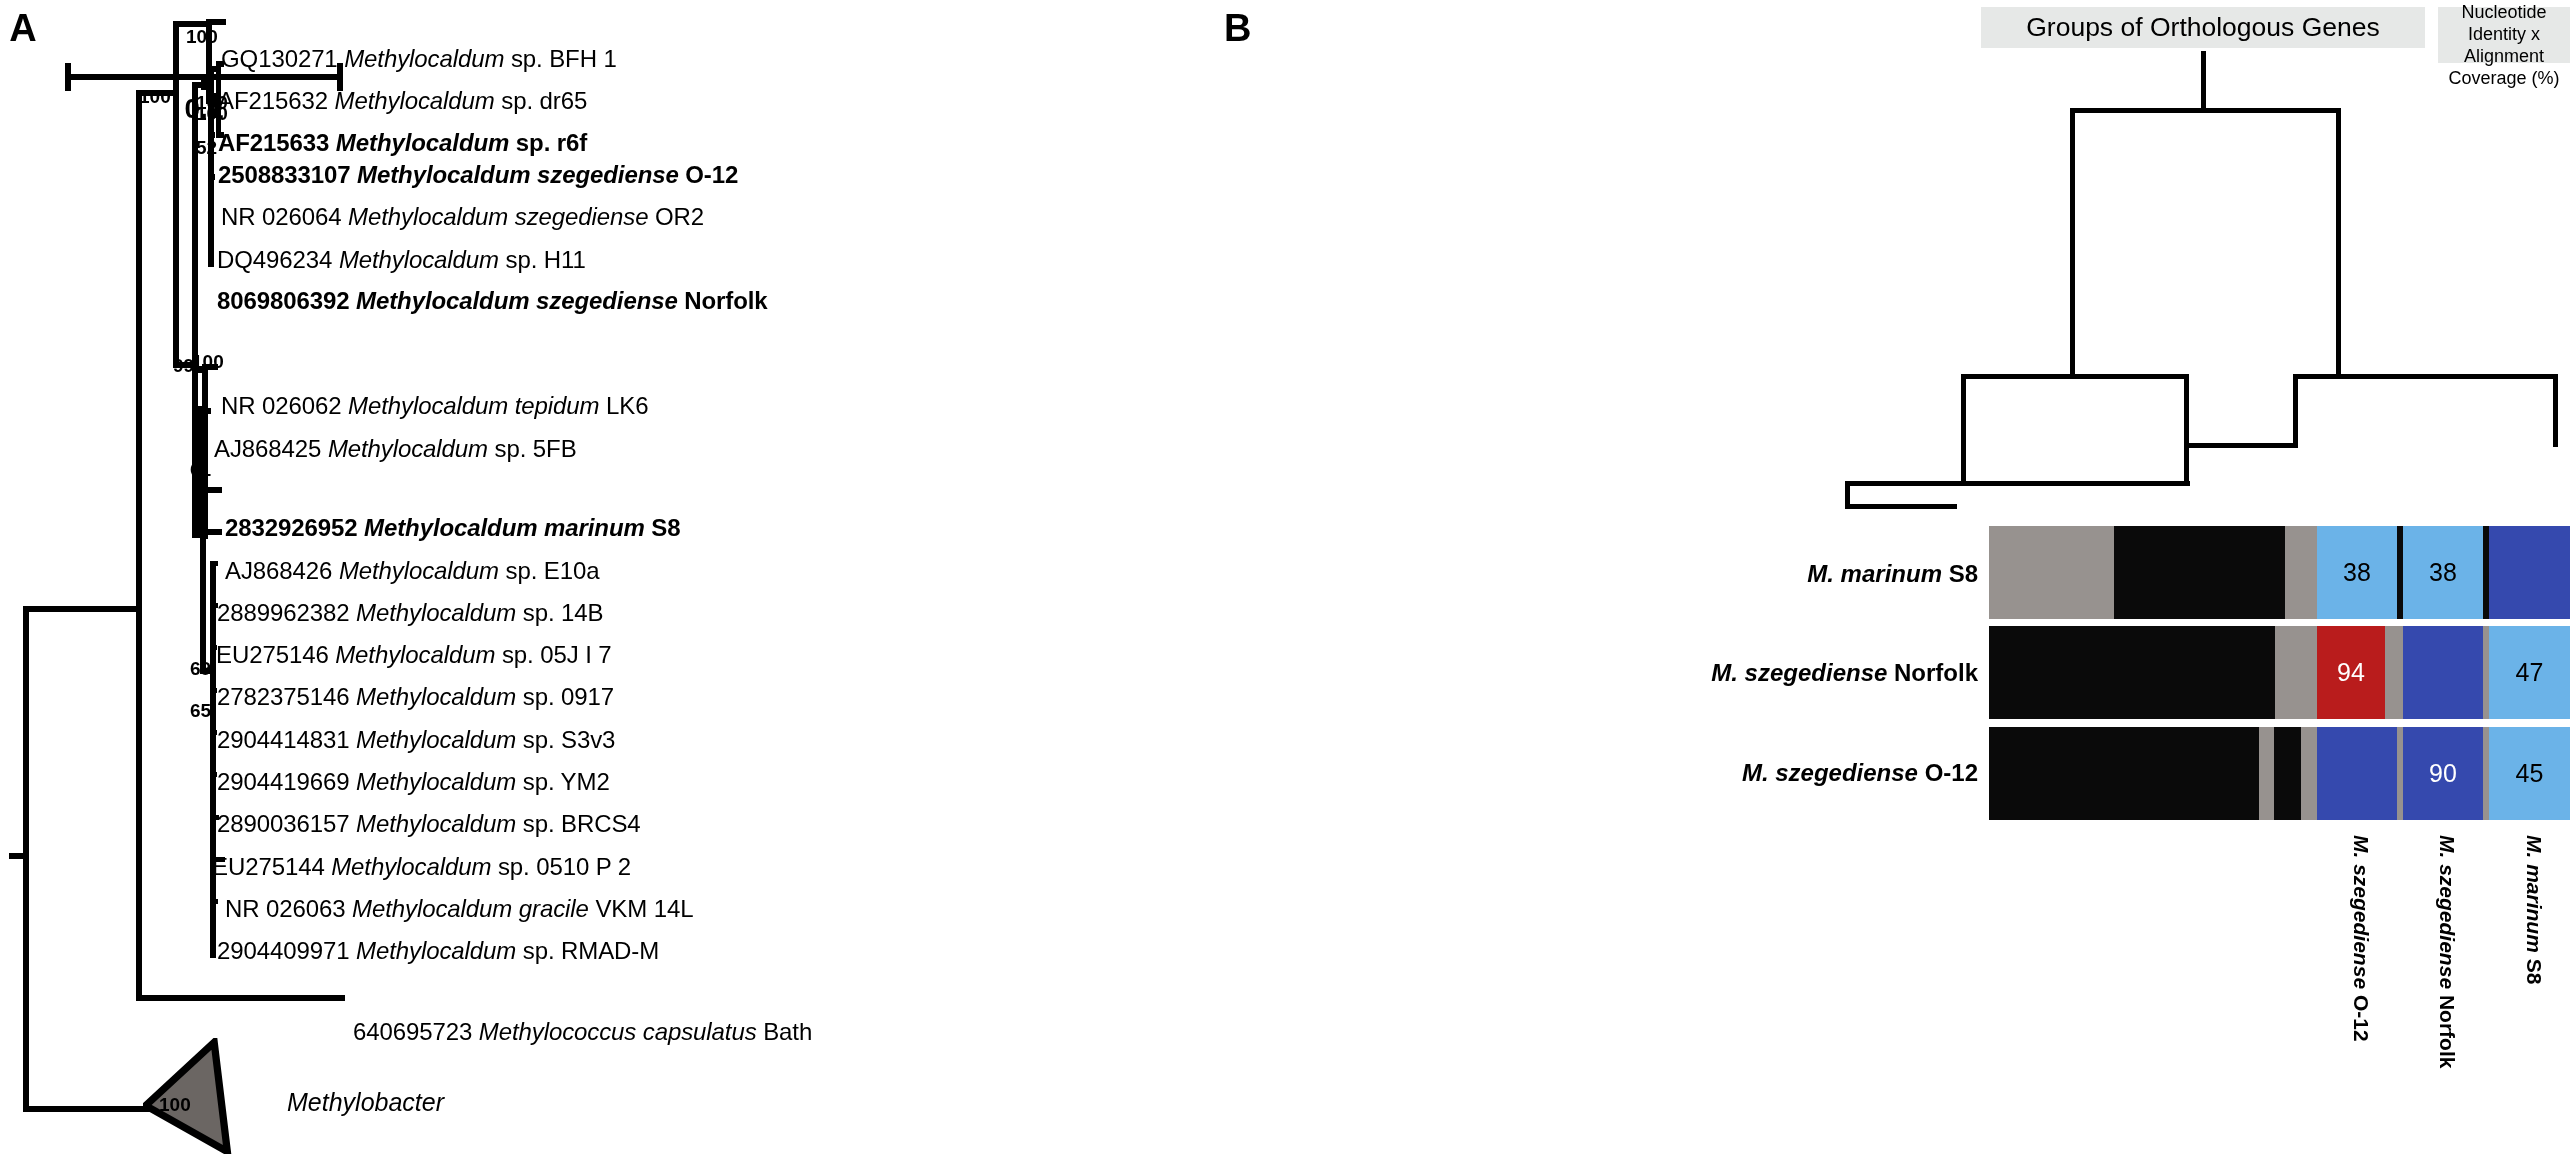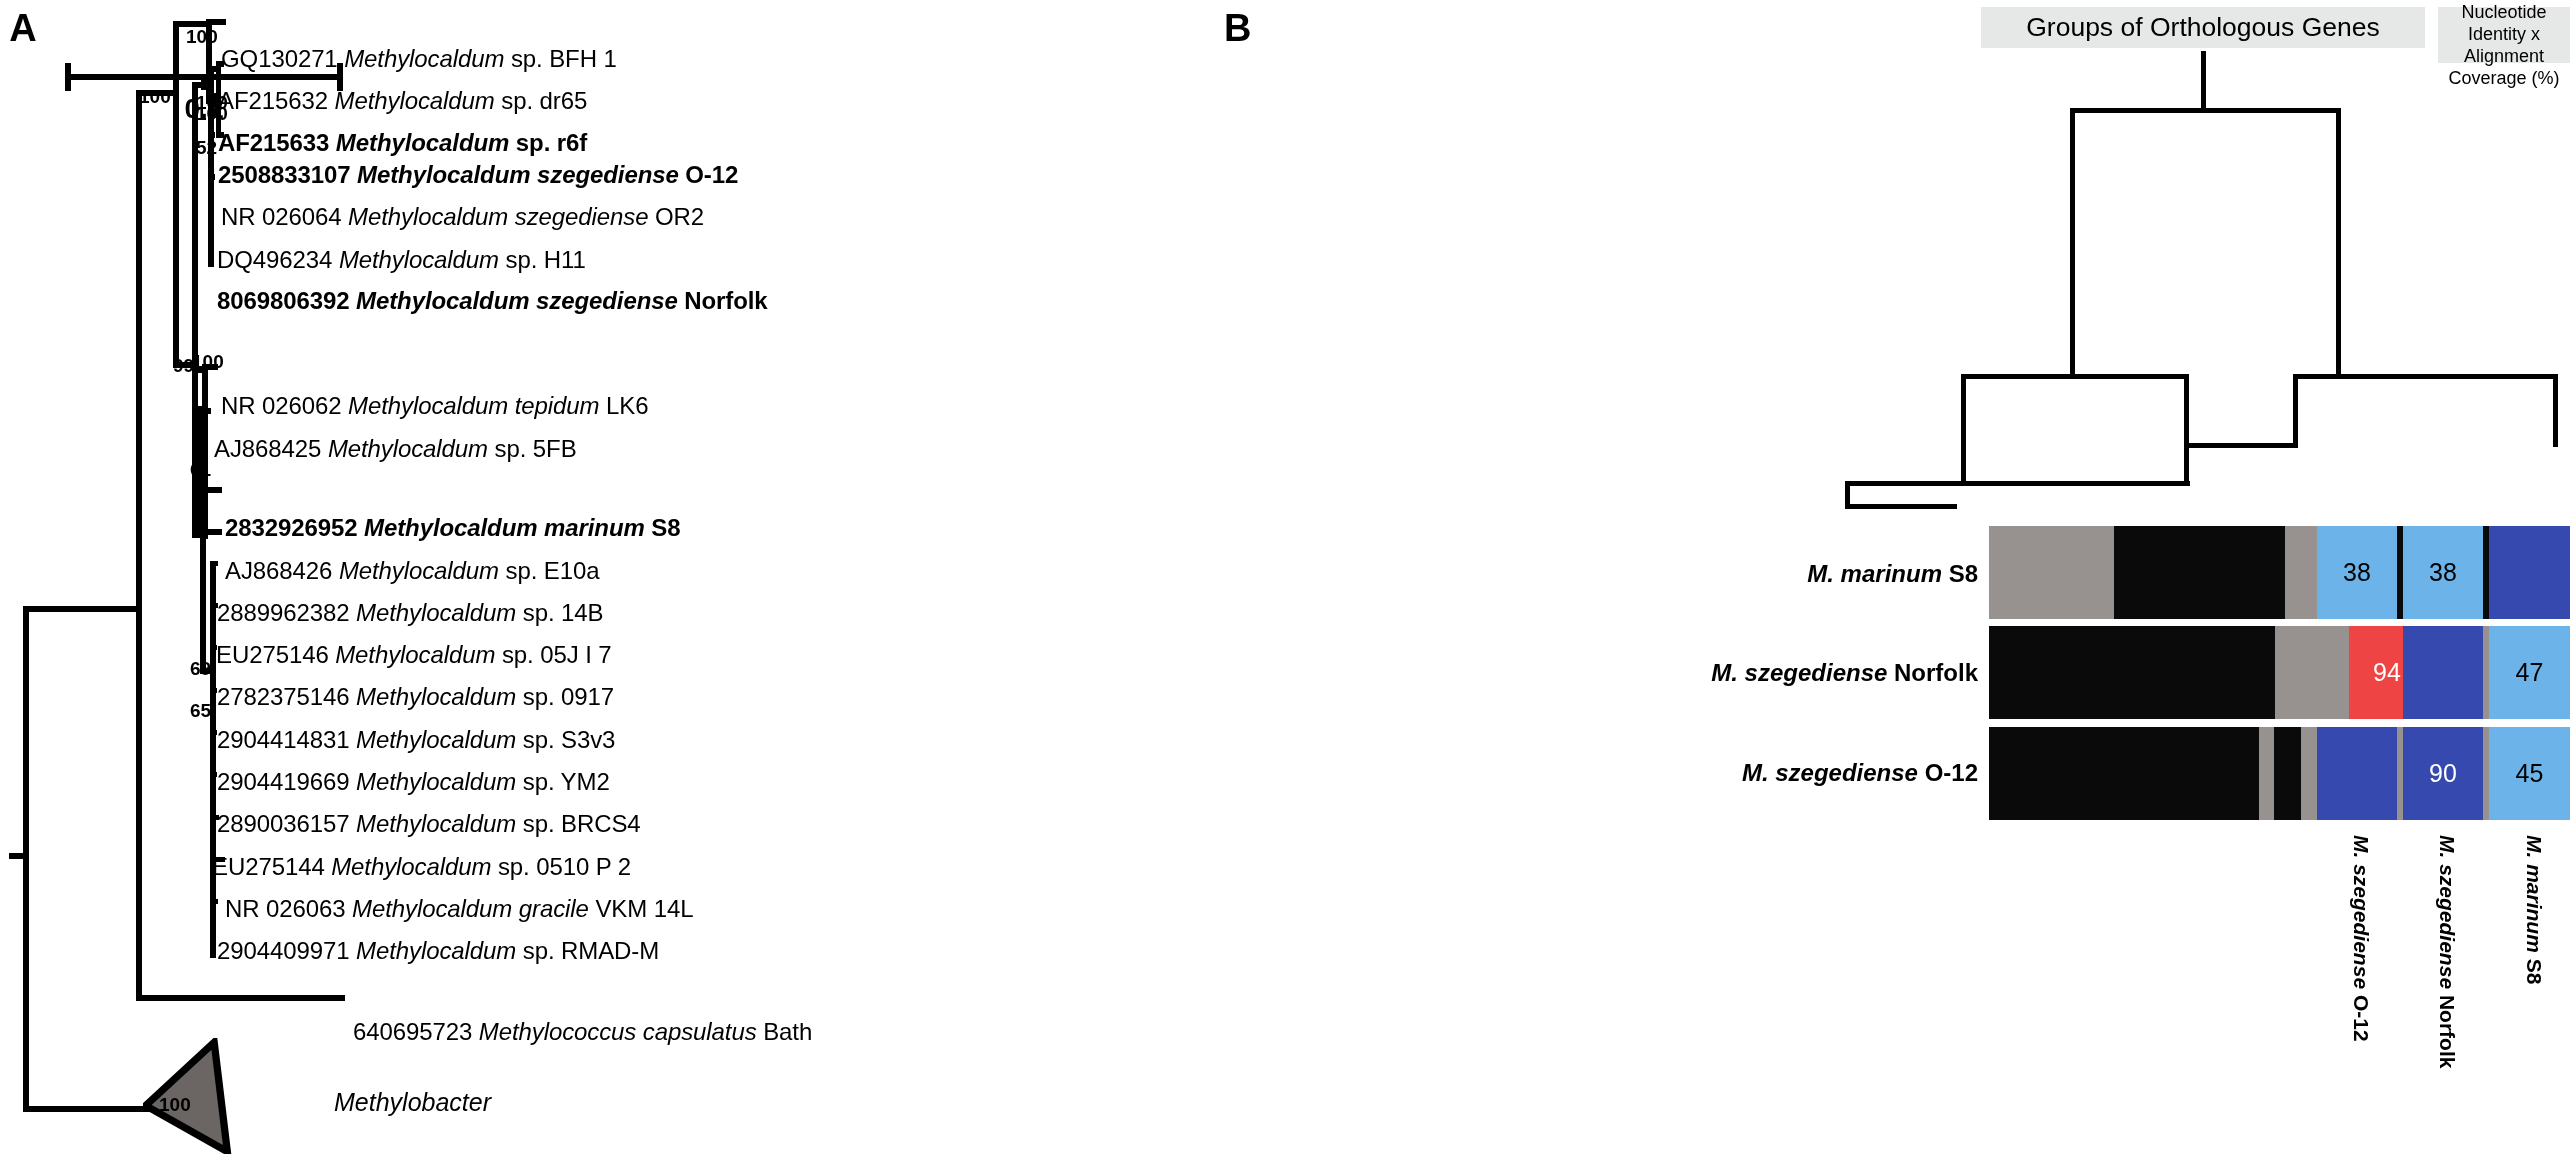--- a/index.html
+++ b/index.html
@@ -104,21 +104,21 @@
   <div class="tl" style="left:210px;top:688px;width:6.6px;height:5.3px;"></div>
   <div class="tl" style="left:210px;top:730px;width:6.6px;height:5.3px;"></div>
   <div class="tl" style="left:210px;top:772px;width:6.6px;height:5.3px;"></div>
   <div class="tl" style="left:210px;top:815px;width:9.3px;height:5.3px;"></div>
   <div class="tl" style="left:210px;top:857px;width:14.5px;height:5.3px;"></div>
   <div class="tl" style="left:210px;top:899px;width:8px;height:5.3px;"></div>
 
   <svg class="wedge" style="left:143px;top:1038px;" width="145" height="116" viewBox="0 0 220 175">
     <polygon points="4,102 108,6 128,172" fill="#6b6663" stroke="#000" stroke-width="11" stroke-linejoin="miter"></polygon>
   </svg>
-  <span class="wedge-label" style="left:287px;top:1088px;margin-left:47px;">Methylobacter</span>
+  <span class="wedge-label" style="left:287px;top:1088px;">Methylobacter</span>
 
   <span class="tip-label" style="left:221px;top:6.6px;"><span>GQ130271</span> <span class="gen">Methylocaldum</span> <span>sp.</span> <span>BFH 1</span></span>
   <span class="tip-label" style="left:218px;top:49px;"><span>AF215632</span> <span class="gen">Methylocaldum</span> <span>sp.</span> <span>dr65</span></span>
   <span class="tip-label" style="left:218px;top:91px;font-weight:bold;"><span>AF215633</span> <span class="gen">Methylocaldum</span> <span>sp.</span> <span>r6f</span></span>
   <span class="tip-label bold" style="left:218px;top:123px;"><span>2508833107</span> <span class="gen">Methylocaldum</span> <span class="gen">szegediense</span> <span>O-12</span></span>
   <span class="tip-label" style="left:221px;top:165px;"><span>NR 026064</span> <span class="gen">Methylocaldum</span> <span class="gen">szegediense</span> <span>OR2</span></span>
   <span class="tip-label" style="left:217px;top:208px;"><span>DQ496234</span> <span class="gen">Methylocaldum</span> <span>sp.</span> <span>H11</span></span>
   <span class="tip-label bold" style="left:217px;top:249px;"><span>8069806392</span> <span class="gen">Methylocaldum</span> <span class="gen">szegediense</span> <span>Norfolk</span></span>
   <span class="tip-label" style="left:221px;top:354px;"><span>NR 026062</span> <span class="gen">Methylocaldum</span> <span class="gen">tepidum</span> <span>LK6</span></span>
   <span class="tip-label" style="left:214px;top:397px;"><span>AJ868425</span> <span class="gen">Methylocaldum</span> <span>sp.</span> <span>5FB</span></span>
@@ -192,21 +192,21 @@
   <div class="cogrow" id="cogrow2" style="position:absolute;left:732px;top:727px;width:581px;height:93px;">
       <div class="cogcell" style="left: 0%; top: 0px; width: 46.5%; height: 100%; background: rgb(10, 10, 10);"></div>
       <div class="cogcell" style="left: 46.5%; top: 0px; width: 2.6%; height: 100%; background: rgb(151, 146, 143);"></div>
       <div class="cogcell" style="left: 49.1%; top: 0px; width: 4.6%; height: 100%; background: rgb(10, 10, 10);"></div>
       <div class="cogcell" style="left: 53.7%; top: 0px; width: 46.3%; height: 100%; background: rgb(151, 146, 143);"></div>
     </div>
 
   <div class="anicell" id="ani-0-0" style="left: 1060px; top: 526px; width: 80px; height: 93px; background: rgb(107, 179, 232); color: rgb(0, 0, 0);">38</div>
   <div class="anicell" id="ani-0-1" style="left: 1146px; top: 526px; width: 80px; height: 93px; background: rgb(107, 179, 232); color: rgb(0, 0, 0);">38</div>
   <div class="anicell" id="ani-0-2" style="left: 1232px; top: 526px; width: 81px; height: 93px; background: rgb(53, 73, 174);"></div>
-  <div class="anicell" id="ani-1-0" style="left: 1060px; top: 626px; width: 76px; height: 93px; background: #ef4444; color: rgb(255, 255, 255); margin-left: 32px;">94</div>
+  <div class="anicell" id="ani-1-0" style="left: 1060px; top: 626px; width: 68px; height: 93px; background: #b91c1c; color: rgb(255, 255, 255);">94</div>
   <div class="anicell" id="ani-1-1" style="left: 1146px; top: 626px; width: 80px; height: 93px; background: rgb(53, 73, 174);"></div>
   <div class="anicell" id="ani-1-2" style="left: 1232px; top: 626px; width: 81px; height: 93px; background: rgb(107, 179, 232); color: rgb(0, 0, 0);">47</div>
   <div class="anicell" id="ani-2-0" style="left: 1060px; top: 727px; width: 80px; height: 93px; background: rgb(53, 73, 174);"></div>
   <div class="anicell" id="ani-2-1" style="left: 1146px; top: 727px; width: 80px; height: 93px; background: rgb(53, 73, 174); color: rgb(255, 255, 255);">90</div>
   <div class="anicell" id="ani-2-2" style="left: 1232px; top: 727px; width: 81px; height: 93px; background: rgb(107, 179, 232); color: rgb(0, 0, 0);">45</div>
 
   <span class="collabel" style="left:1115px;top:835px;"><span>M. szegediense</span> <span class="plain">O-12</span></span>
   <span class="collabel" style="left:1201px;top:835px;"><span>M. szegediense</span> <span class="plain">Norfolk</span></span>
   <span class="collabel" style="left:1288px;top:835px;"><span>M. marinum</span> <span class="plain">S8</span></span>
 </div>

